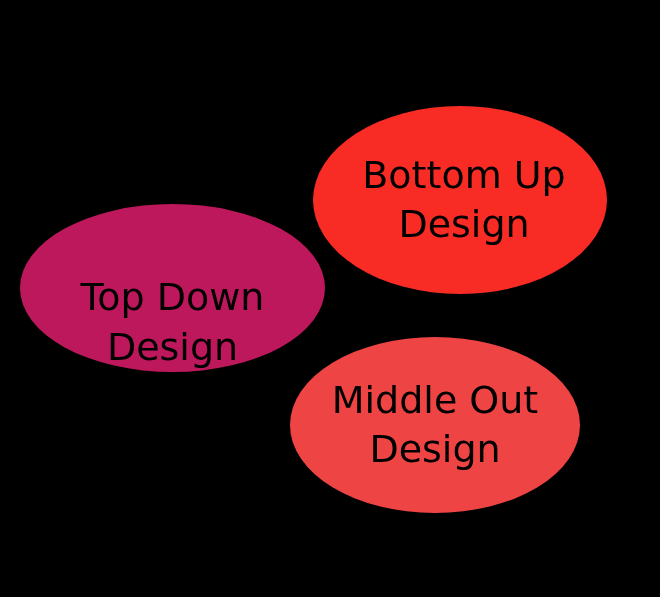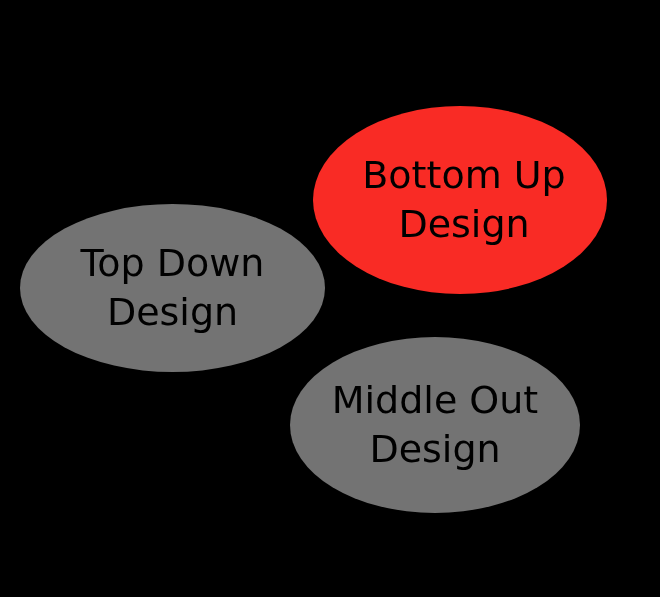--- a/index.html
+++ b/index.html
@@ -50,34 +50,34 @@
     top: 337px;
     width: 290px;
     height: 176px;
   }
 </style>
 </head>
 <body>
 
 <div class="canvas" style="background-color: rgb(0, 0, 0);">
 
-  <div class="bubble bubble-top-down" style="background-color: #737373;">
+  <div class="bubble bubble-top-down" style="background-color: #be185d; align-items: flex-end;">
     <div class="bubble-label" style="color: rgb(0, 0, 0);">
       <span>Top Down</span>
       <span>Design</span>
     </div>
   </div>
 
   <div class="bubble bubble-bottom-up" style="background-color: rgb(249, 43, 37);">
     <div class="bubble-label" style="color: rgb(0, 0, 0); margin-left: 8px;">
       <span>Bottom Up</span>
       <span>Design</span>
     </div>
   </div>
 
-  <div class="bubble bubble-middle-out" style="background-color: #737373;">
+  <div class="bubble bubble-middle-out" style="background-color: #ef4444;">
     <div class="bubble-label" style="color: rgb(0, 0, 0);">
       <span>Middle Out</span>
       <span>Design</span>
     </div>
   </div>
 
 </div>
 
 </body></html>

